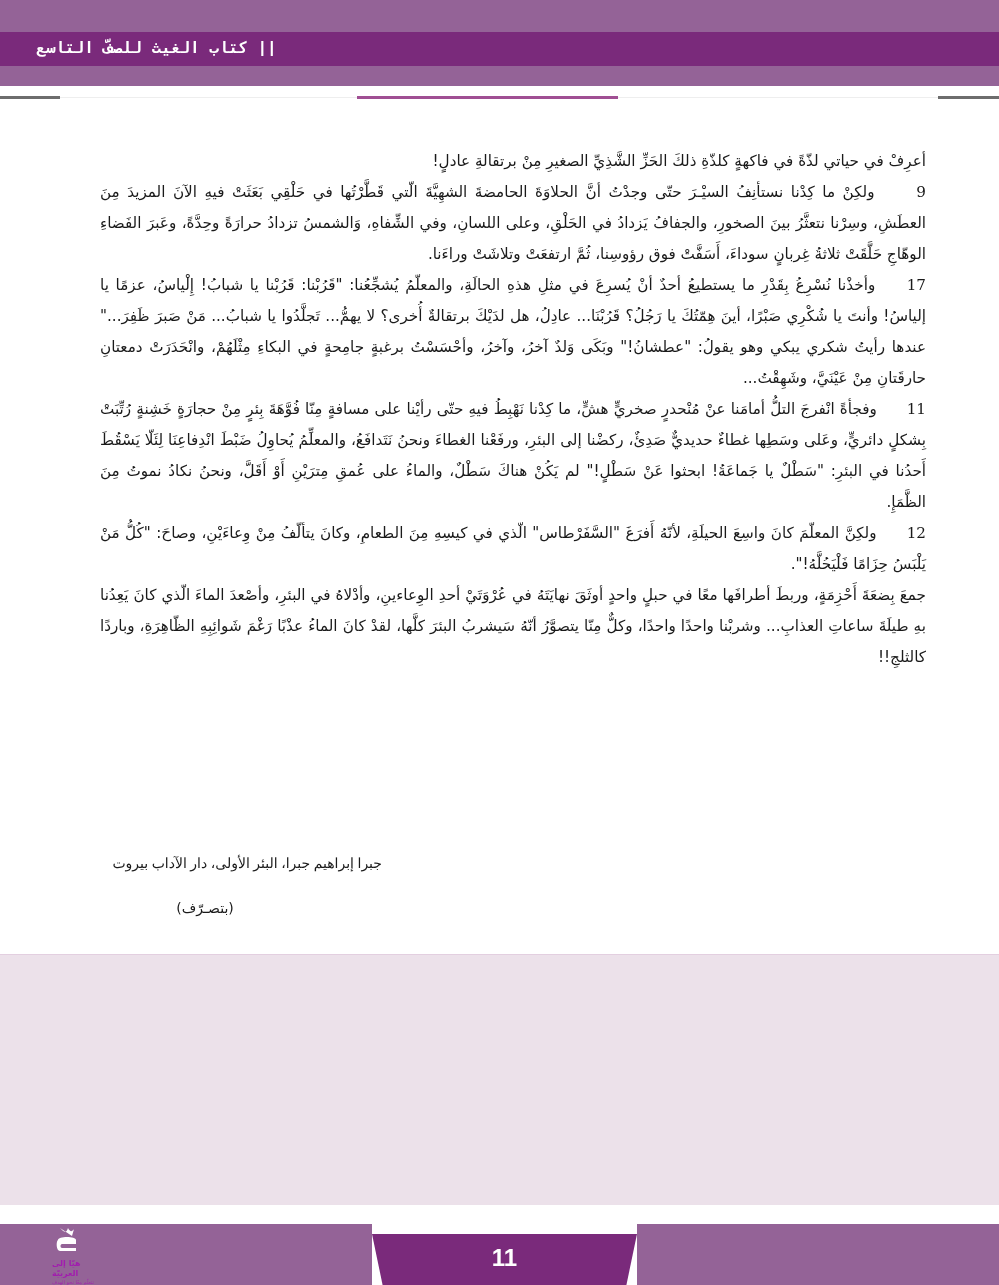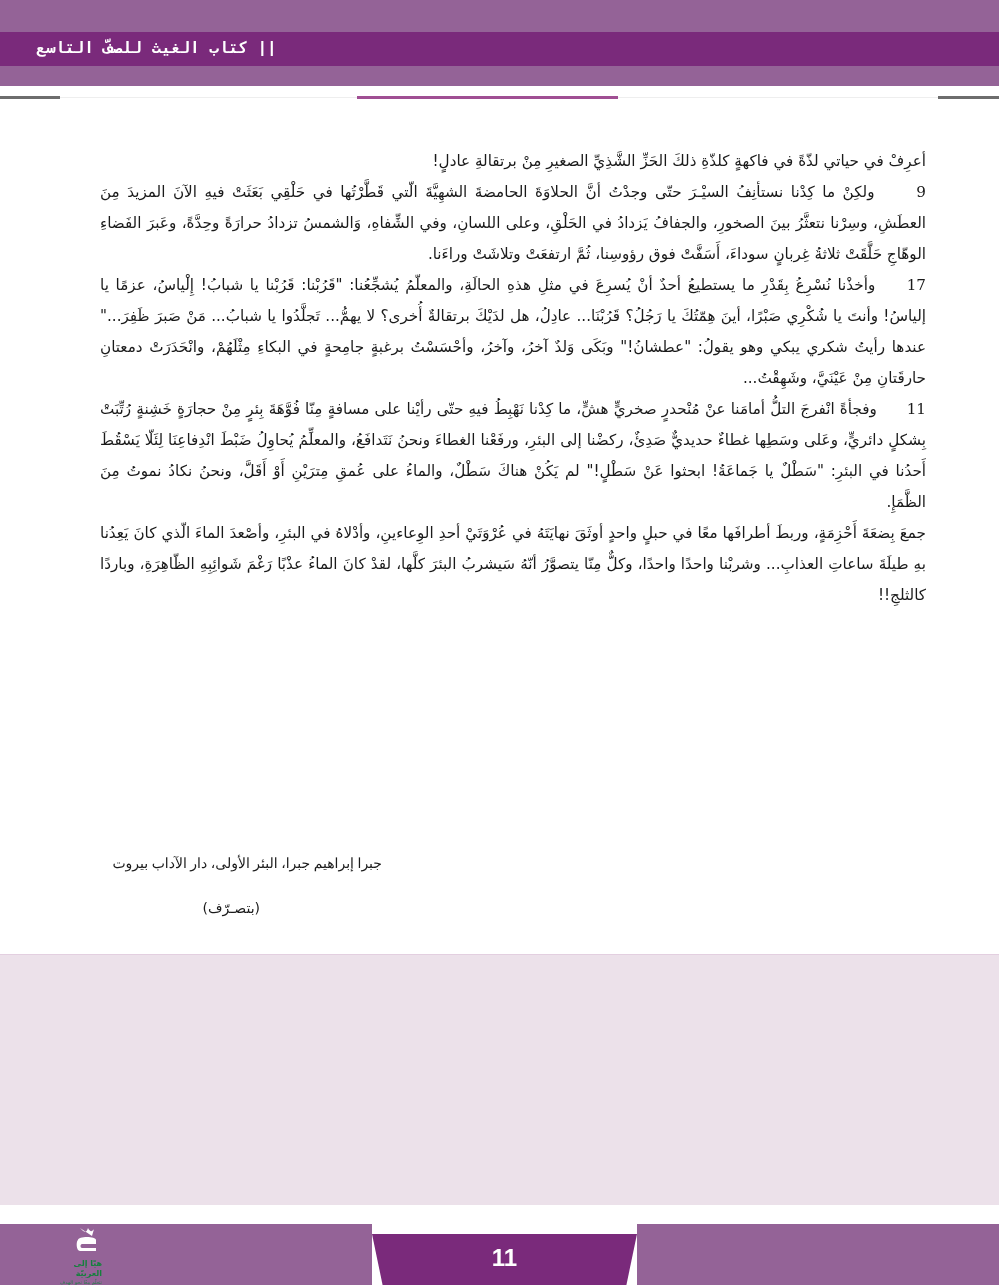--- a/index.html
+++ b/index.html
@@ -38,21 +38,21 @@
       display:inline-block; width:44px; font-family:"DejaVu Serif", serif;
       direction:ltr; text-align:right;
     }
     .source {
       position:absolute; left:60px; top:855px; width:322px;
       direction:rtl; text-align:right; font-size:14px; color:#1a1a1a;
       font-family:Liberation Serif, serif;
     }
     .adapted {
       position:absolute; left:150px; top:900px; width:110px;
-      direction:rtl; font-size:14px; color:#1a1a1a;
+      direction:rtl; text-align:center; font-size:14px; color:#1a1a1a;
     }
     .pink-area {
       position:absolute; left:0; top:954px; width:999px; height:250px;
       background:#ece1ea; border-top:1px solid #e3cfe0;
     }
     .footer-band {
       position:absolute; left:0; top:1224px; width:999px; height:61px;
       background:#946397;
     }
     .footer-tab {
@@ -65,21 +65,21 @@
       background:#7a2a7b;
       clip-path: polygon(0 0, 100% 0, 96% 100%, 4% 100%);
     }
     .page-number {
       position:absolute; left:372px; top:1244px; width:265px; text-align:center;
       color:#ffffff; font-weight:bold; font-size:24px;
       font-family:"Liberation Sans", sans-serif;
     }
     .logo {
       position:absolute; left:52px; top:1226px; width:50px; height:56px;
-      color:#15803d; text-align:right;
+      color:#a21caf; text-align:left;
     }
     .logo-mark { font-size:24px; line-height:26px; font-weight:bold; }
     .logo-name { font-size:8px; line-height:10px; direction:rtl; font-weight:bold; }
     .logo-tag { font-size:5px; line-height:7px; direction:rtl; opacity:.85; }
   </style>
 </head>
 <body>
 
 <div class="top-band"></div>
 <div class="title-band"></div>
@@ -101,20 +101,24 @@
   <p class="para">
     <span class="num">17</span>
     <span>وأخذْنا نُسْرِعُ بِقَدْرِ ما يستطيعُ أحدٌ أنْ يُسرِعَ في مثلِ هذهِ الحالَةِ، والمعلّمُ يُشجِّعُنا: "قَرُبْنا: قَرُبْنا يا شبابُ! إِلْياسُ، عزمًا يا إلياسُ! وأنتَ يا شُكْرِي صَبْرًا، أينَ هِمّتُكَ يا رَجُلُ؟ قَرُبْنَا... عادِلُ، هل لدَيْكَ برتقالةٌ أُخرى؟ لا يهمُّ... تَجلَّدُوا يا شبابُ... مَنْ صَبرَ ظَفِرَ..." عندها رأيتُ شكري يبكي وهو يقولُ: "عطشانُ!" وبَكَى وَلدٌ آخرُ، وآخرُ، وأحْسَسْتُ برغبةٍ جامِحةٍ في البكاءِ مِثْلَهُمْ، وانْحَدَرَتْ دمعتانِ حارقَتانِ مِنْ عَيْنَيَّ، وشَهِقْتُ...</span>
   </p>
 
   <p class="para">
     <span class="num">11</span>
     <span>وفجأةً انْفرجَ التلُّ أمامَنا عنْ مُنْحدرٍ صخريٍّ هشٍّ، ما كِدْنا نَهْبِطُ فيهِ حتّى رأيْنا على مسافةٍ مِنّا فُوَّهَةَ بِئرٍ مِنْ حجارَةٍ خَشِنةٍ رُتِّبَتْ بِشكلٍ دائريٍّ، وعَلى وسَطِها غطاءٌ حديديٌّ صَدِئٌ، ركضْنا إلى البئرِ، ورفَعْنا الغطاءَ ونحنُ نَتَدافَعُ، والمعلِّمُ يُحاوِلُ ضَبْطَ انْدِفاعِنَا لِئَلّا يَسْقُطَ أَحدُنا في البئرِ: "سَطْلٌ يا جَماعَةُ! ابحثوا عَنْ سَطْلٍ!" لم يَكُنْ هناكَ سَطْلٌ، والماءُ على عُمقِ مِترَيْنِ أَوْ أَقَلَّ، ونحنُ نكادُ نموتُ مِنَ الظَّمَإِ.</span>
   </p>
 
+  <p class="para">
+    <span class="num">12</span>
+    <span>ولكِنَّ المعلّمَ كانَ واسِعَ الحيلَةِ، لأنّهُ أَفرَغَ "السَّفَرْطاس" الّذي في كيسِهِ مِنَ الطعامِ، وكانَ يتألّفُ مِنْ وِعاءَيْنِ، وصاحَ: "كُلُّ مَنْ يَلْبَسُ حِزَامًا فَلْيَحُلَّهُ!".</span>
+  </p>
 
   <p class="para">جمعَ بِضعَةَ أَحْزِمَةٍ، وربطَ أطرافَها معًا في حبلٍ واحدٍ أوثَقَ نهايَتَهُ في عُرْوَتَيْ أحدِ الوِعاءينِ، وأدْلاهُ في البئرِ، وأصْعدَ الماءَ الّذي كانَ يَعِدُنا بهِ طيلَةَ ساعاتِ العذابِ... وشربْنا واحدًا واحدًا، وكلٌّ مِنّا يتصوَّرُ أنّهُ سَيشربُ البئرَ كلَّها، لقدْ كانَ الماءُ عذْبًا رَغْمَ شَوائِبِهِ الظّاهِرَةِ، وباردًا كالثلجِ!!</p>
 </div>
 
 <div class="source">جبرا إبراهيم جبرا، البئر الأولى، دار الآداب بيروت</div>
 <div class="adapted">(بتصـرّف)</div>
 
 <div class="pink-area"></div>
 
 <div class="footer-band"></div>

